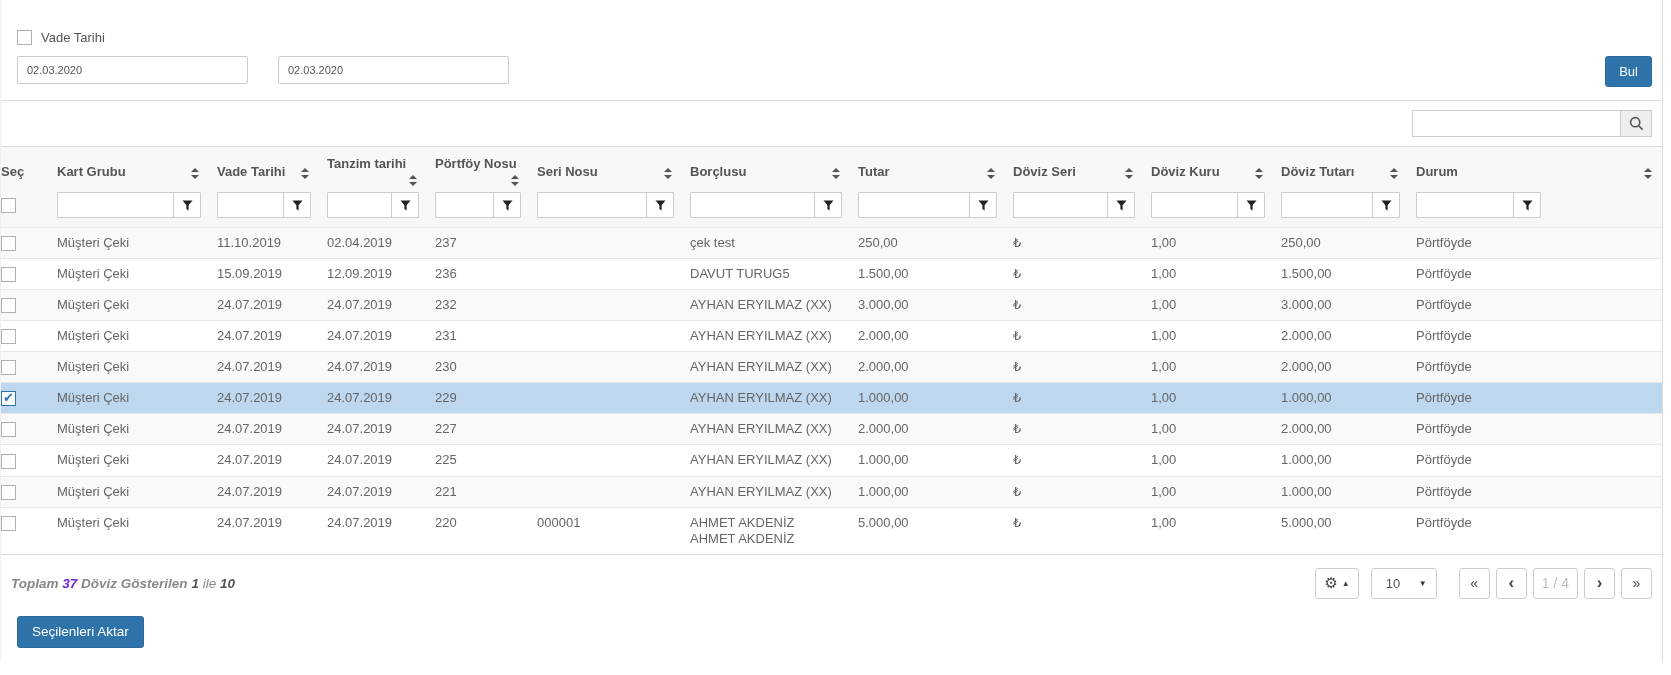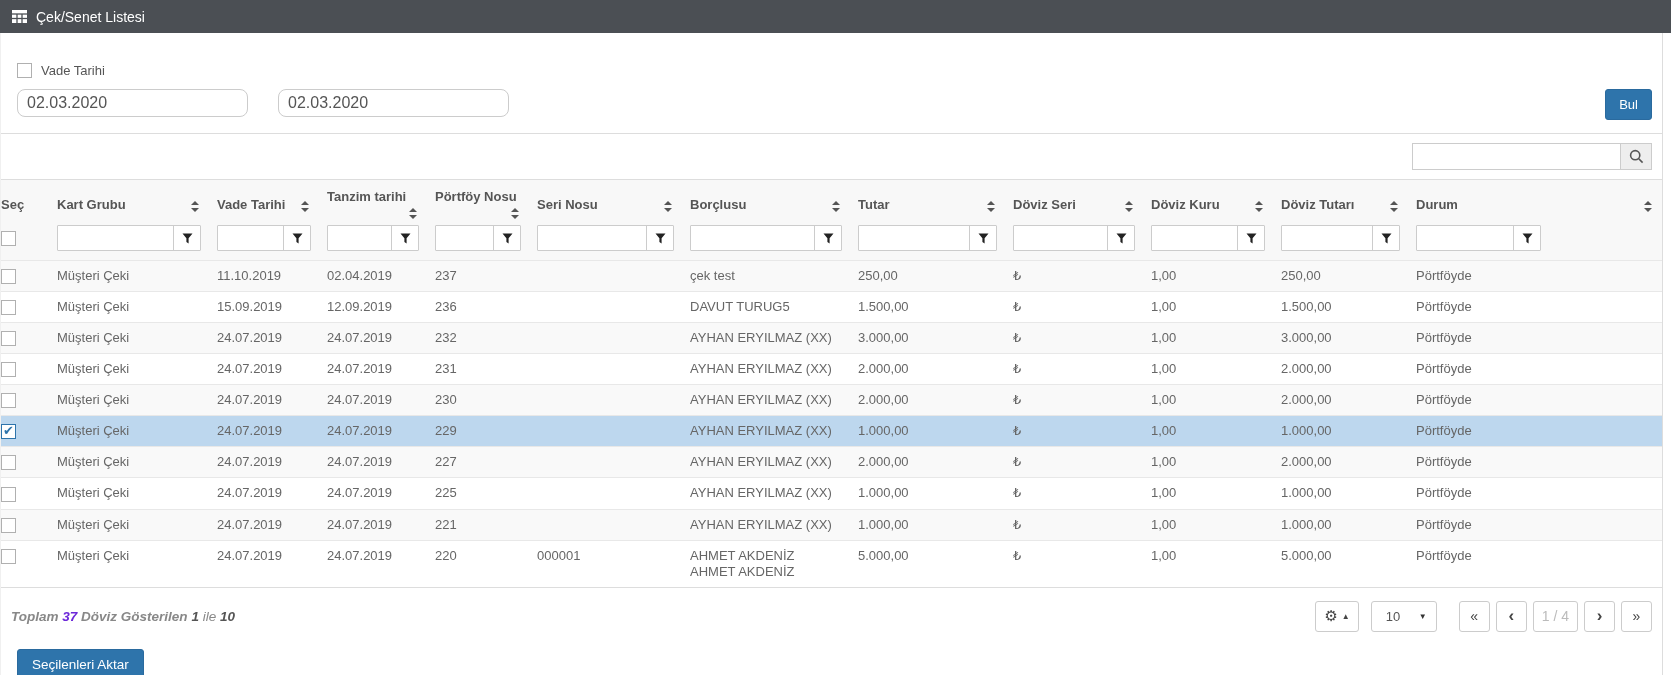--- a/index.html
+++ b/index.html
@@ -32,22 +32,22 @@
     border:1px solid #b0b0b0; position:relative; vertical-align:middle; cursor:pointer;
     flex:0 0 auto;
   }
   .cb.checked { border-color:#2e74ab; }
   .cb.checked::after {
     content:"✔"; position:absolute; left:1px; top:-2px;
     font-size:13px; font-weight:bold; color:#2e74ab;
   }
   .date-row { display:flex; gap:30px; }
   .date-input {
-    width:231px; height:28px; border:1px solid #ccc; border-radius:8px;
-    padding:0 9px; font-size:16px; color:#555; outline:none;
+    width:231px; height:28px; border:1px solid #ccc; border-radius:2px;
+    padding:0 9px; font-size:11px; color:#555; outline:none;
     font-family:inherit;
   }
   .btn-primary {
     background:#2e74ab; border:1px solid #2a6a9e; color:#fff;
     border-radius:3px; cursor:pointer; font-family:inherit;
   }
   .bul-btn { position:absolute; right:10px; bottom:13px; height:31px; padding:0 13px; font-size:13px; }
 
   
   .search-row {
@@ -128,34 +128,20 @@
 
   
   .actions { padding:5px 10px 14px 16px; }
   .export-btn { height:32px; padding:0 14px; font-size:13.5px; }
 </style>
 </head>
 <body>
 
 <div class="screen">
 
-  <div class="titlebar">
-    <span style="display:flex">
-      <svg width="15" height="13" viewBox="0 0 15 13">
-        <rect x="0" y="0" width="15" height="13" fill="#fff"></rect>
-        <g stroke="#4b4f54" stroke-width="1.3">
-          <line x1="0" y1="4" x2="15" y2="4"></line>
-            <line x1="0" y1="8.5" x2="15" y2="8.5"></line>
-          <line x1="5" y1="4" x2="5" y2="13"></line>
-            <line x1="10" y1="4" x2="10" y2="13"></line>
-        </g>
-      </svg>
-    </span>
-    <span>Çek/Senet Listesi</span>
-  </div>
 
   <div class="panel">
 
     <div class="filter-section">
       <div class="checkbox-row">
         <span class="cb"></span>
         <span>Vade Tarihi</span>
       </div>
       <div class="date-row">
         <input class="date-input" value="02.03.2020" style="">

